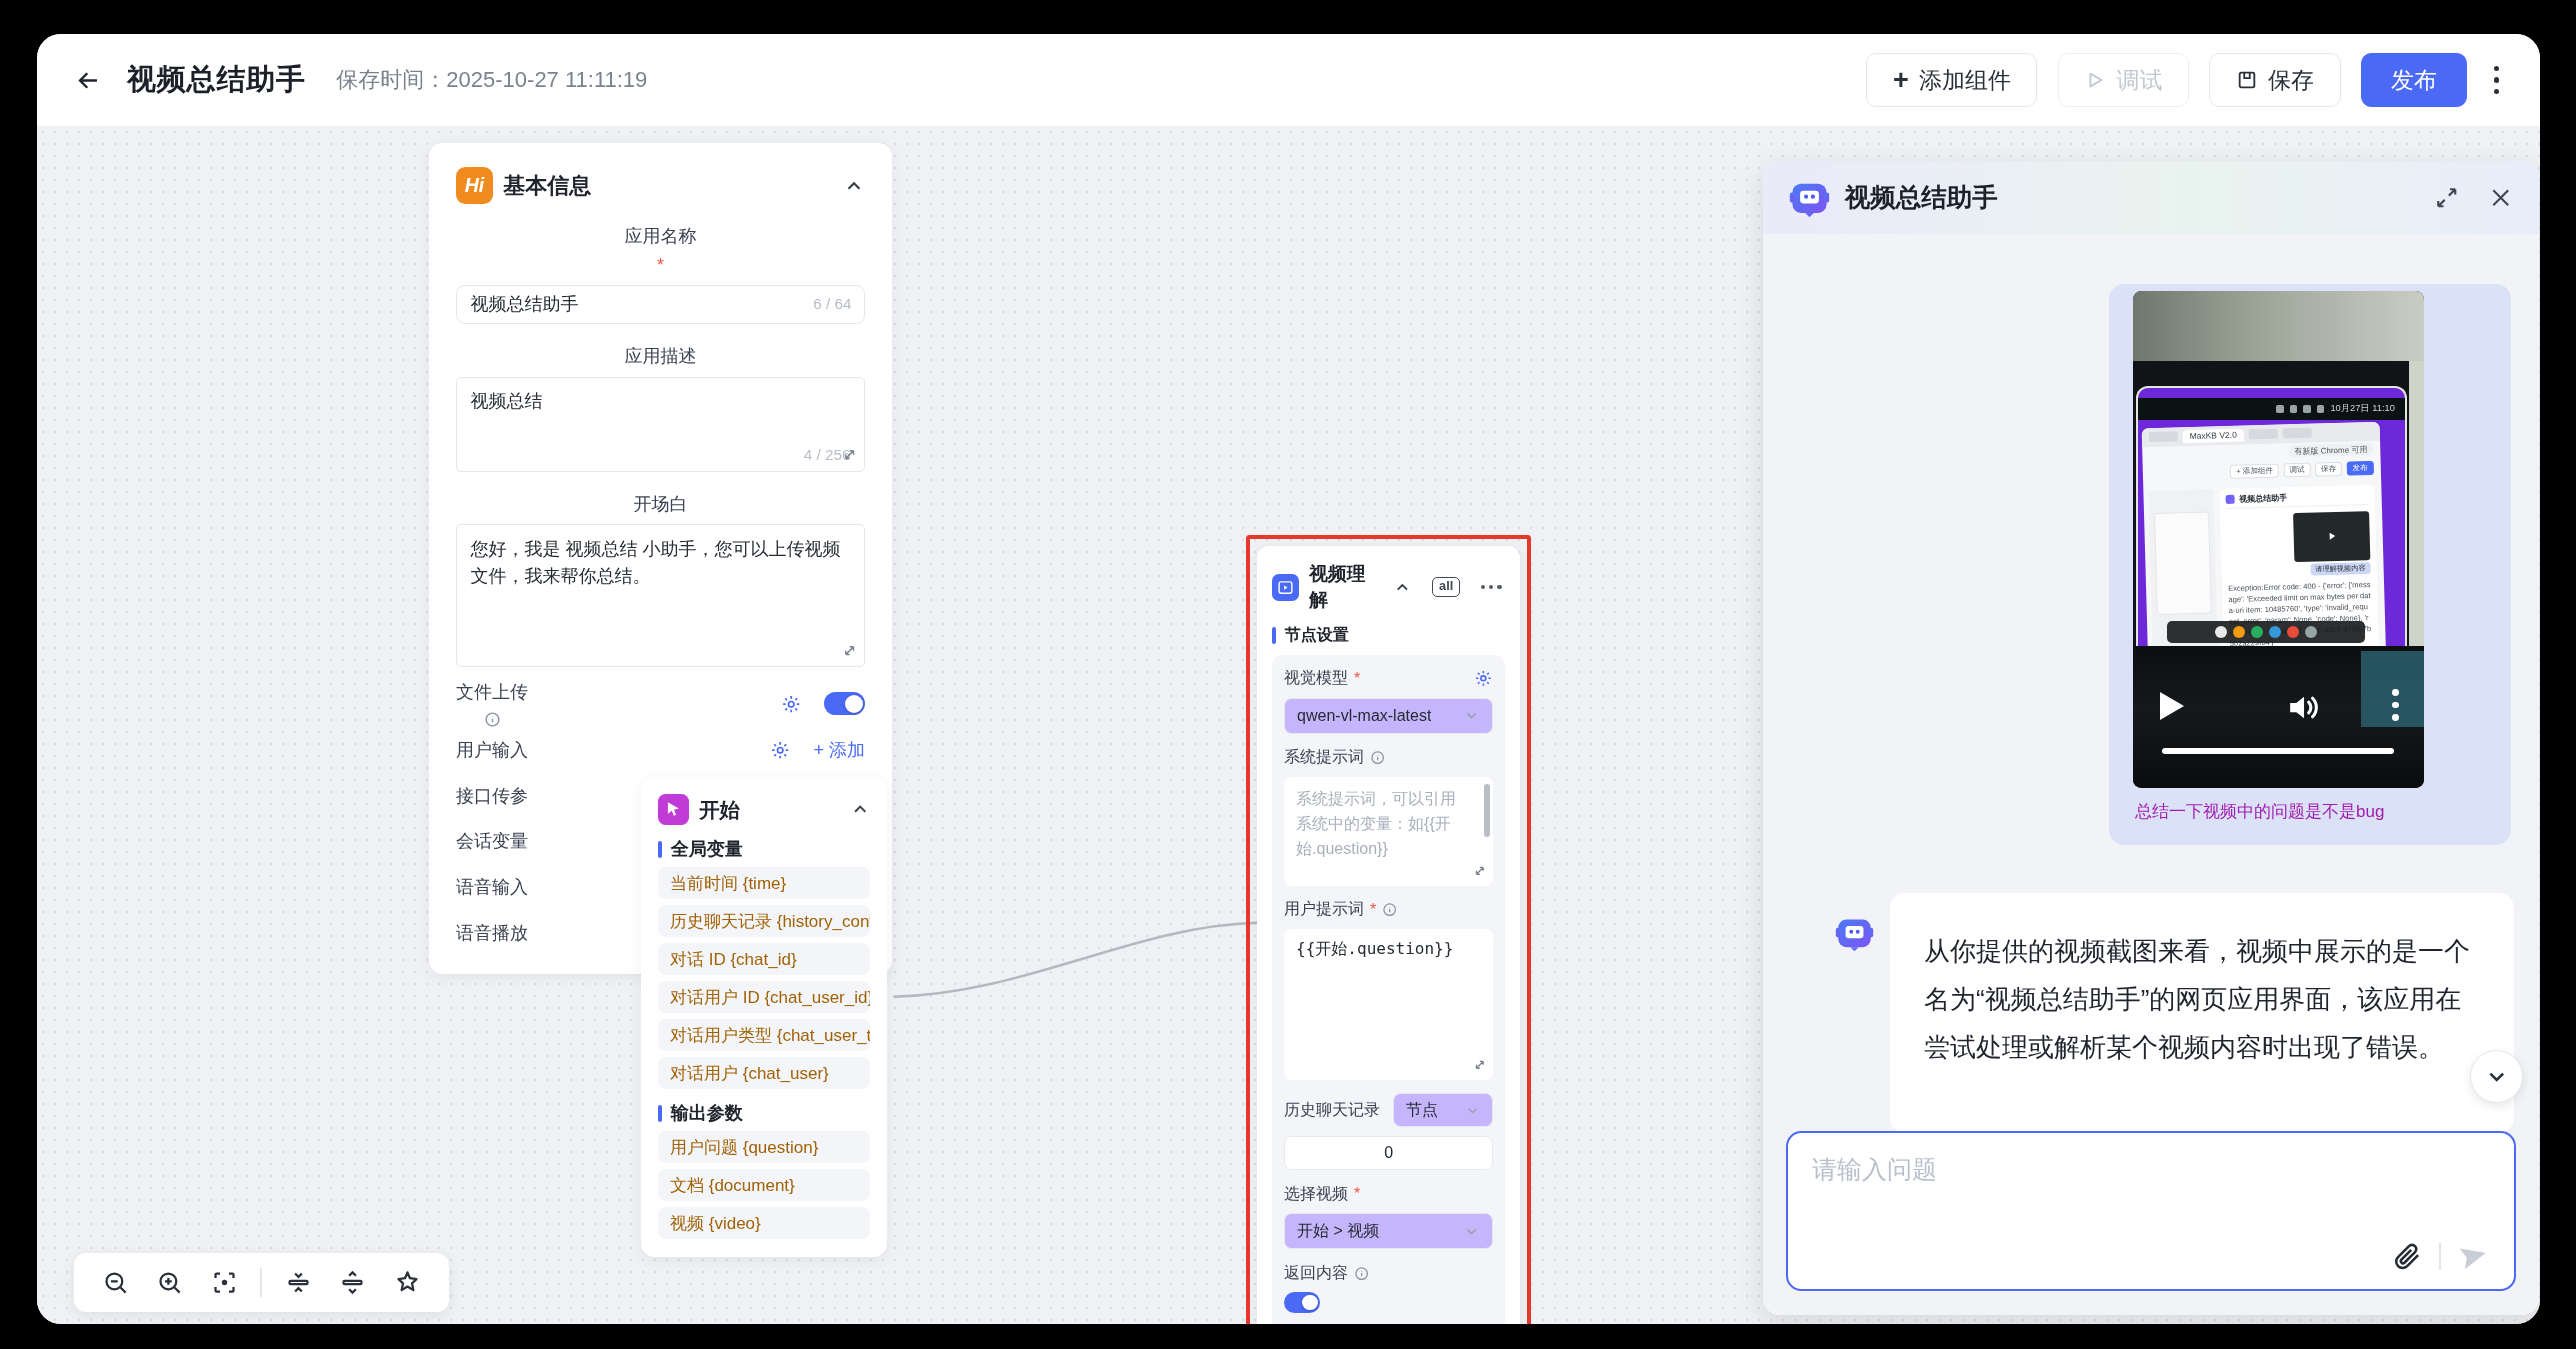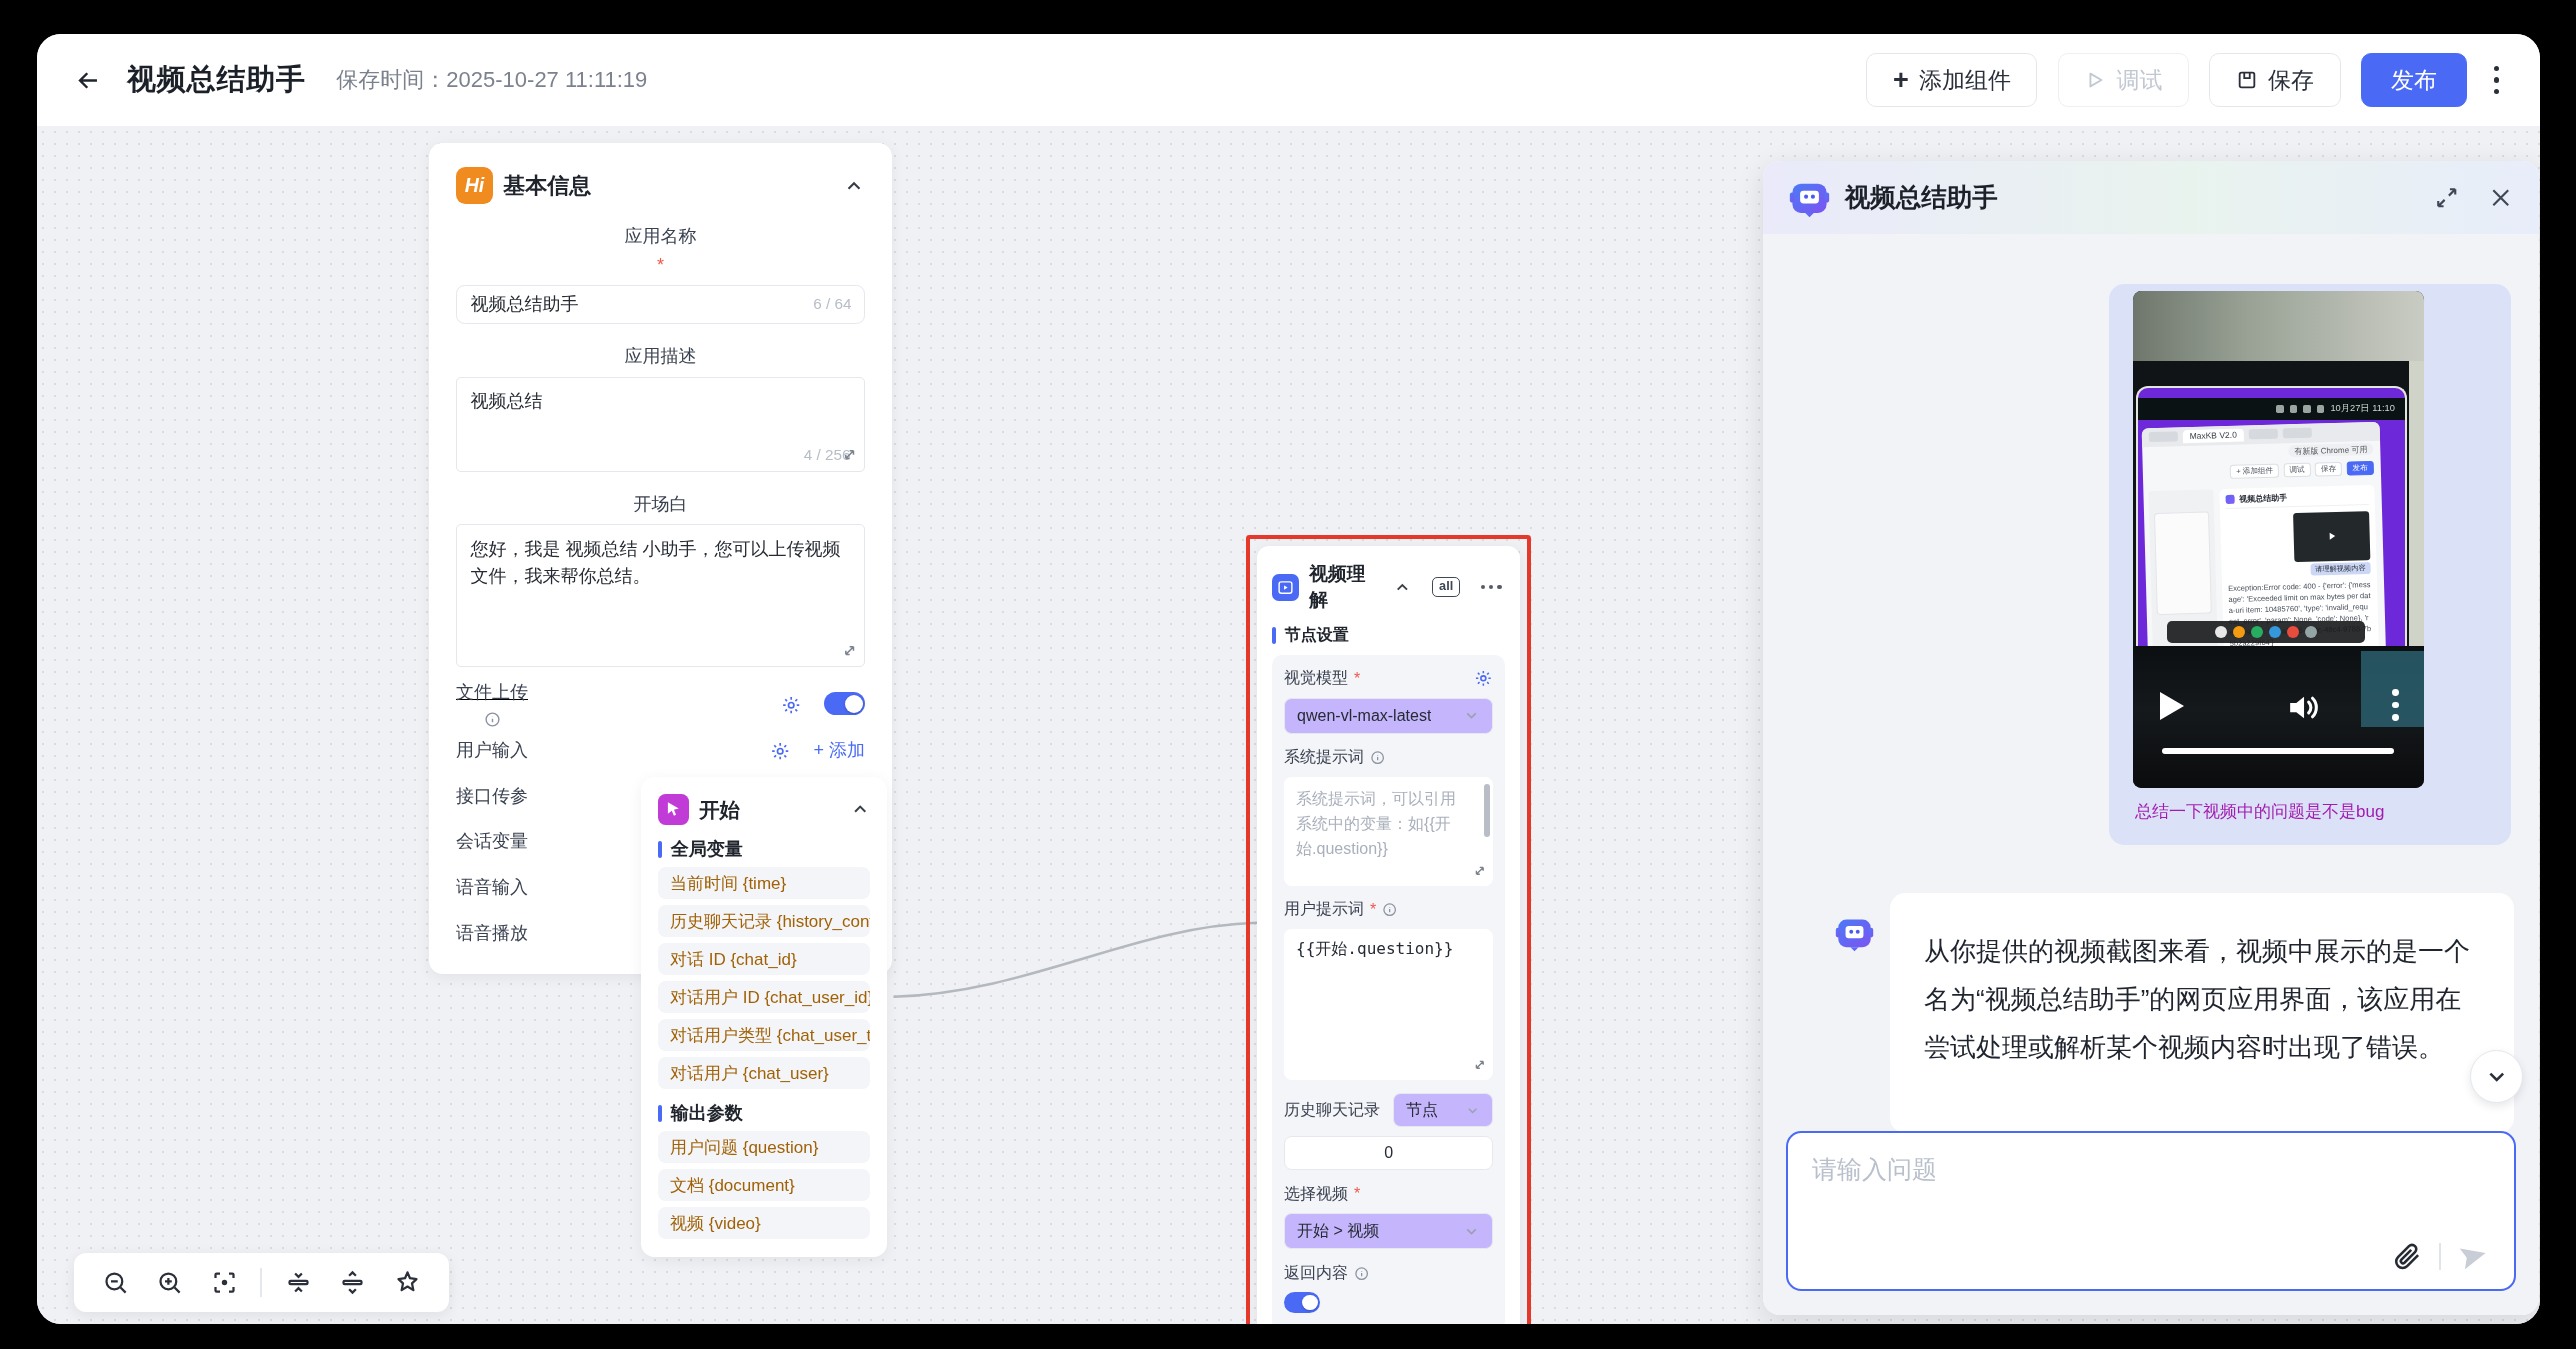--- a/index.html
+++ b/index.html
@@ -54,21 +54,21 @@
                     font-size:18px; color:#262b33; outline:none; font-family:inherit; }
   .counter { position:absolute; right:13.6px; font-size:15.3px; color:#b7bdc7; }
   .inp-wrap .counter { top:10.2px; }
   .ta-wrap { position:relative; border:1.7px solid #e4e7ec; border-radius:5px; background:#fff; }
   .ta-wrap textarea { width:100%; height:100%; border:none; outline:none; resize:none; background:transparent;
                       font-size:18px; color:#262b33; padding:10.2px 13.6px; font-family:inherit; line-height:1.5; }
   .ta-wrap .counter { bottom:6.8px; }
   .resize-ic { position:absolute; right:6.8px; bottom:5.1px; }
   .set-row { display:flex; align-items:center; height:39px; margin-top:6.8px; }
   .set-row .f-label { margin:0; }
-  .row-right { margin-left:auto; display:flex; align-items:flex-end; gap:23px; }
+  .row-right { margin-left:auto; display:flex; align-items:center; gap:23px; }
   .add-link { color:#4a6af5; font-size:18px; cursor:pointer; white-space:nowrap; }
   .switch { width:41px; height:23px; border-radius:12.7px; background:#dfe3e9; position:relative; flex:none; cursor:pointer; }
   .switch::after { content:""; position:absolute; top:2.5px; left:2.5px; width:18px; height:18px; background:#fff;
                    border-radius:50%; box-shadow:0 0.8px 2.5px rgba(0,0,0,.25); }
   .switch.on { background:#4a6af5; }
   .switch.on::after { left:auto; right:2.5px; }
   .switch.sm { width:36px; height:20.4px; }
   .switch.sm::after { width:15.3px; height:15.3px; }
 
   
@@ -278,21 +278,21 @@
     <div class="f-label">开场白</div>
     <div class="ta-wrap" style="height:143px;">
       <textarea style="">您好，我是 视频总结 小助手，您可以上传视频文件，我来帮你总结。</textarea>
       <span class="resize-ic">
         <svg width="15.3" height="15.3" viewBox="0 0 16 16" fill="none" stroke="#7a828e" stroke-width="1.6">
             <path d="M4 12L12 4M12 4h-4M12 4v4M4 12h4M4 12V8"></path>
           </svg>
       </span>
     </div>
 
-    <div class="set-row" style="margin-top:17px;text-decoration:underline;">
+    <div class="set-row" style="margin-top:17px;">
       <div class="f-label">
           <span>文件上传</span>
         <svg width="17" height="17" viewBox="0 0 24 24" fill="none" stroke="#8b93a0" stroke-width="2">
             <circle cx="12" cy="12" r="9"></circle>
             <path d="M12 8v.5M12 11v5"></path>
           </svg>
       </div>
       <div class="row-right">
         <svg width="20.4" height="20.4" viewBox="0 0 24 24" fill="none" stroke="#4a6af5" stroke-width="2">
             <circle cx="12" cy="12" r="3.2"></circle>

